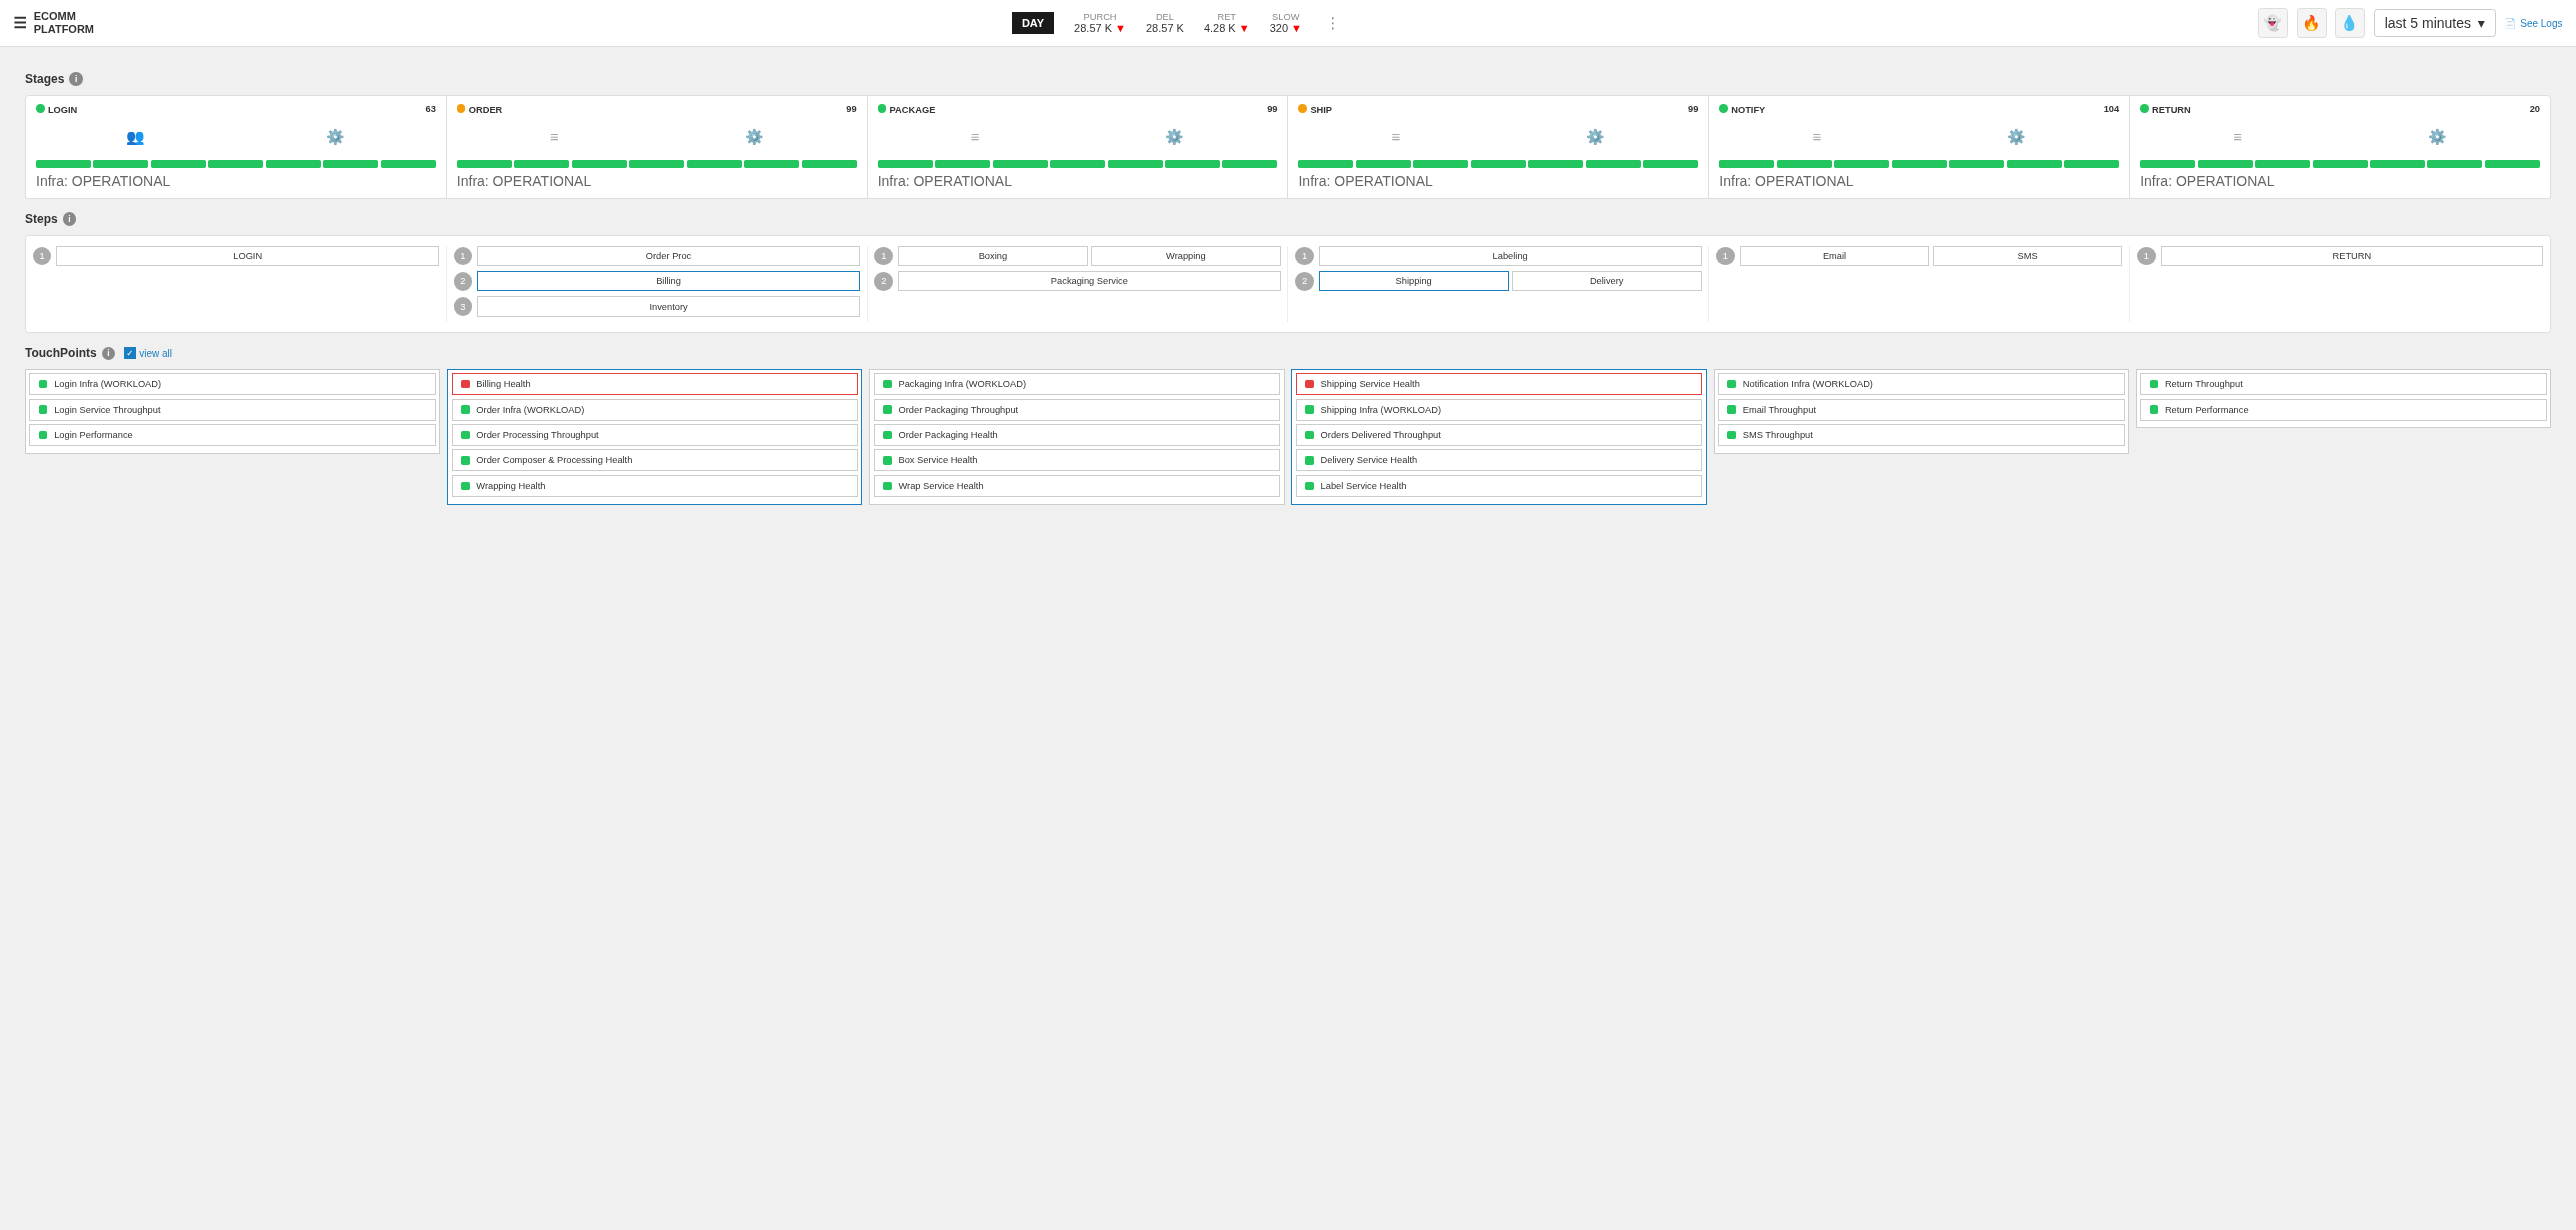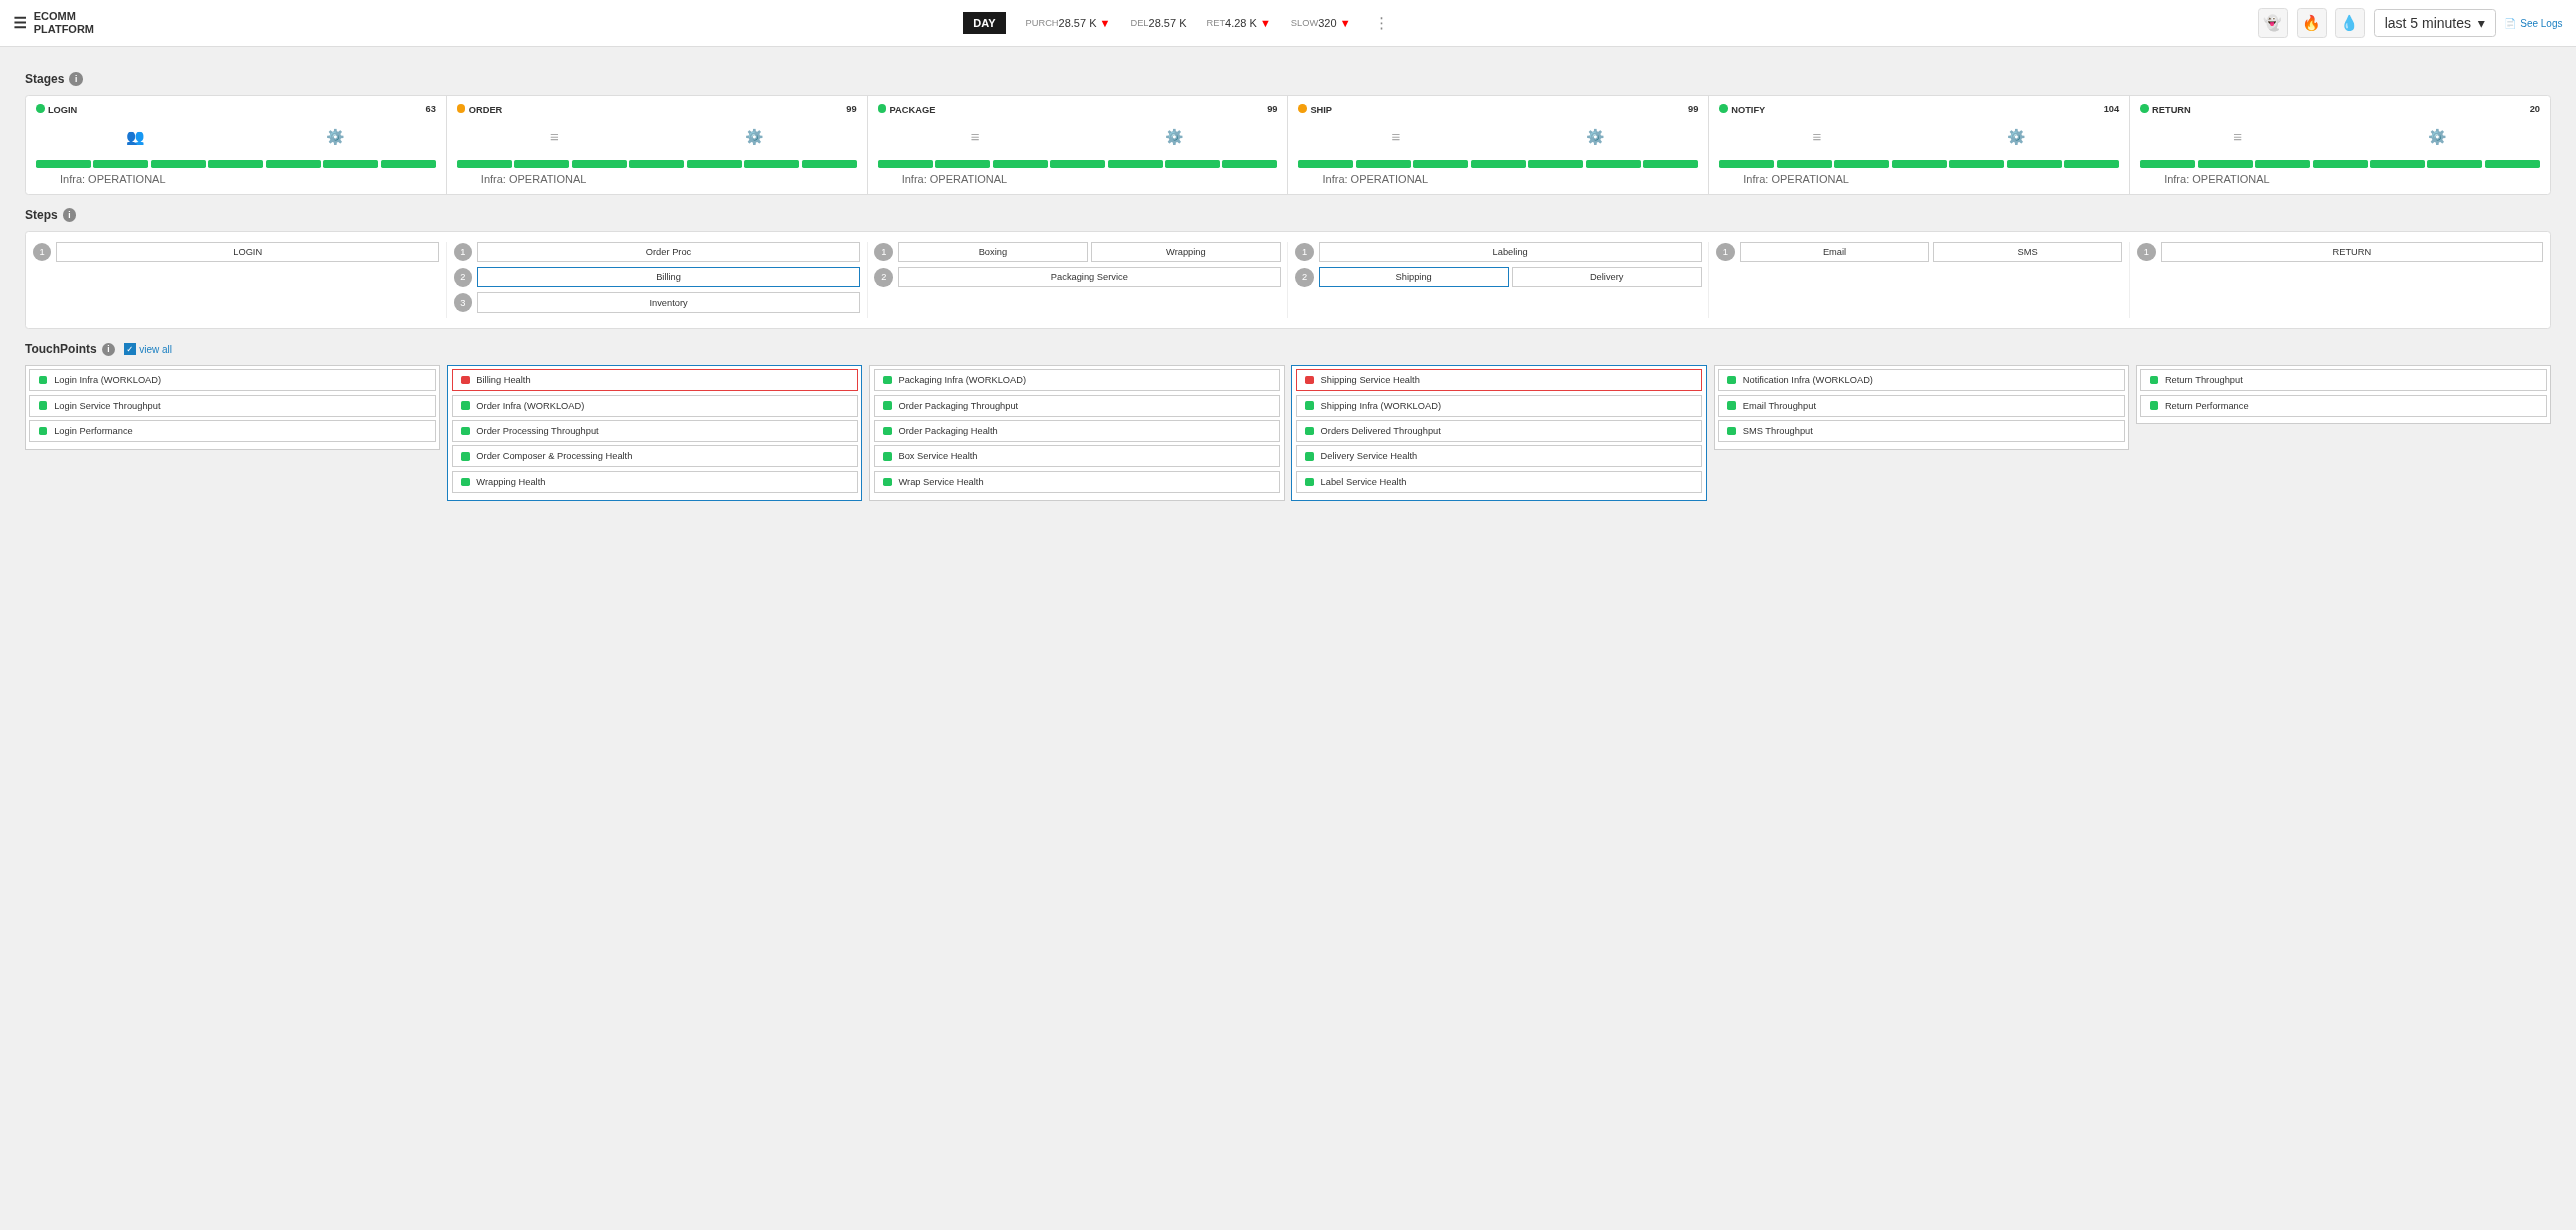--- a/index.html
+++ b/index.html
@@ -33,21 +33,21 @@
     }
     .day-badge {
       background: #1a1a1a;
       color: #fff;
       padding: 5px 10px;
       font-weight: bold;
       font-size: 11px;
     }
     .header-stat {
       display: flex;
-      flex-direction: row;
+      flex-direction: column;
       align-items: center;
       font-size: 9.3px;
       color: #888;
     }
     .header-stat .val { color: #333; font-size: 11px; font-weight: 500; }
     .header-stat .val .arrow-down { color: red; }
     .header-right {
       display: flex;
       align-items: center;
       gap: 8.5px;
@@ -146,23 +146,22 @@
       gap: 2.5px;
       margin: 6.8px 0 5px 0;
     }
     .progress-seg {
       height: 8.5px;
       border-radius: 1.7px;
       background: #22c55e;
       flex: 1;
     }
     .infra-label {
-      font-size: 11px;
+      font-size: 14px;
       color: #666;
-      margin-left: 24px;
     }
     .step-col {
       flex: 1;
       padding: 0 6.8px;
       border-right: 0.8px solid #eee;
     }
     .step-col:last-child { border-right: none; }
     .step-group {
       display: flex;
       align-items: center;

